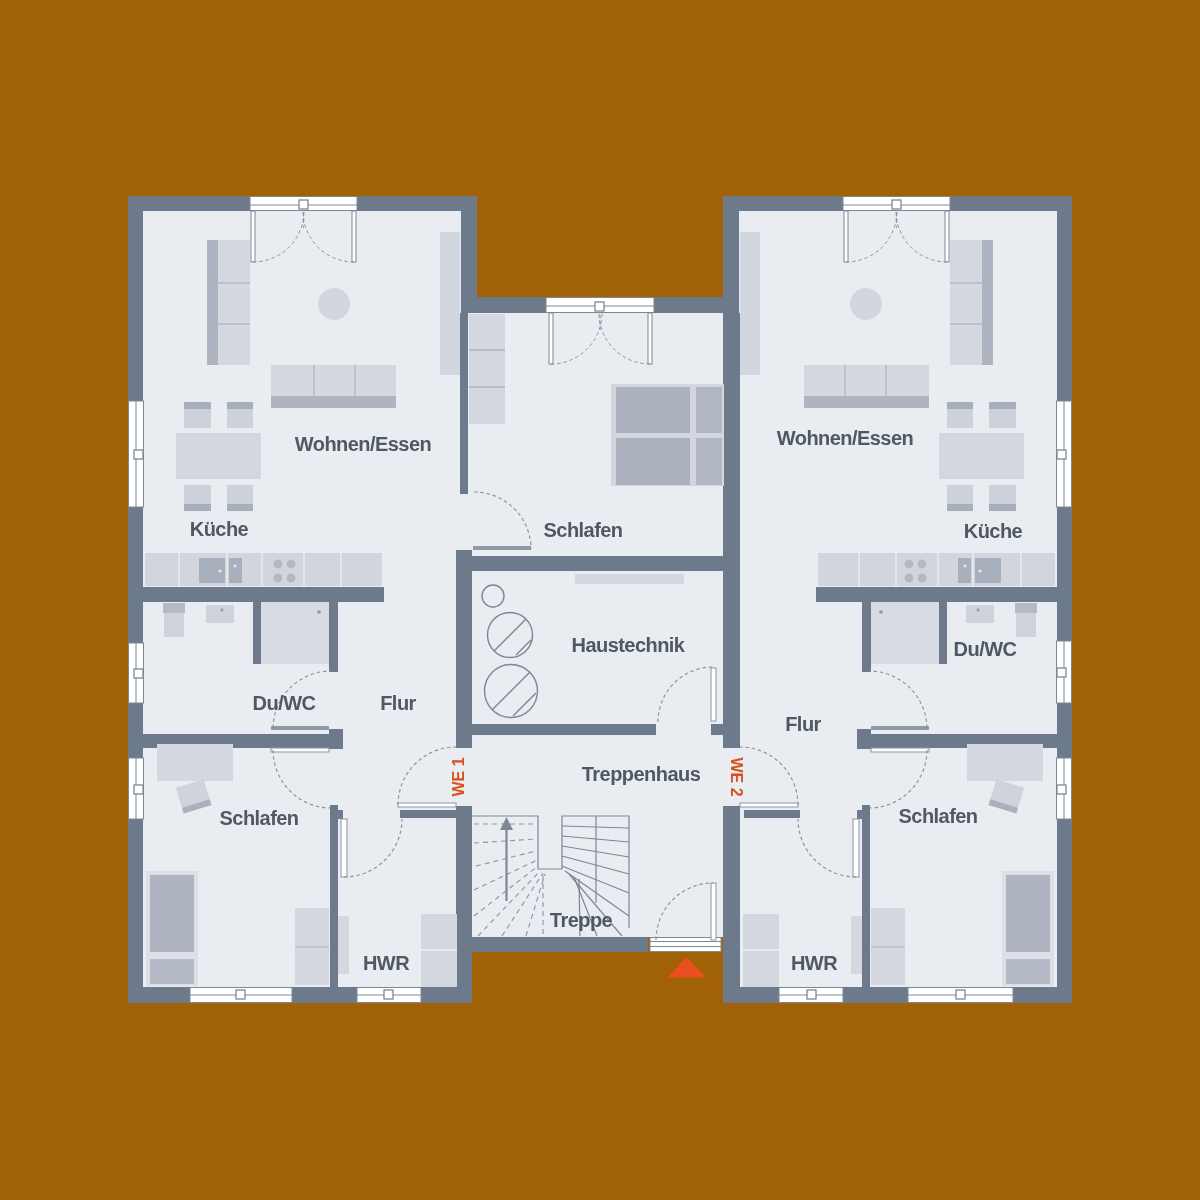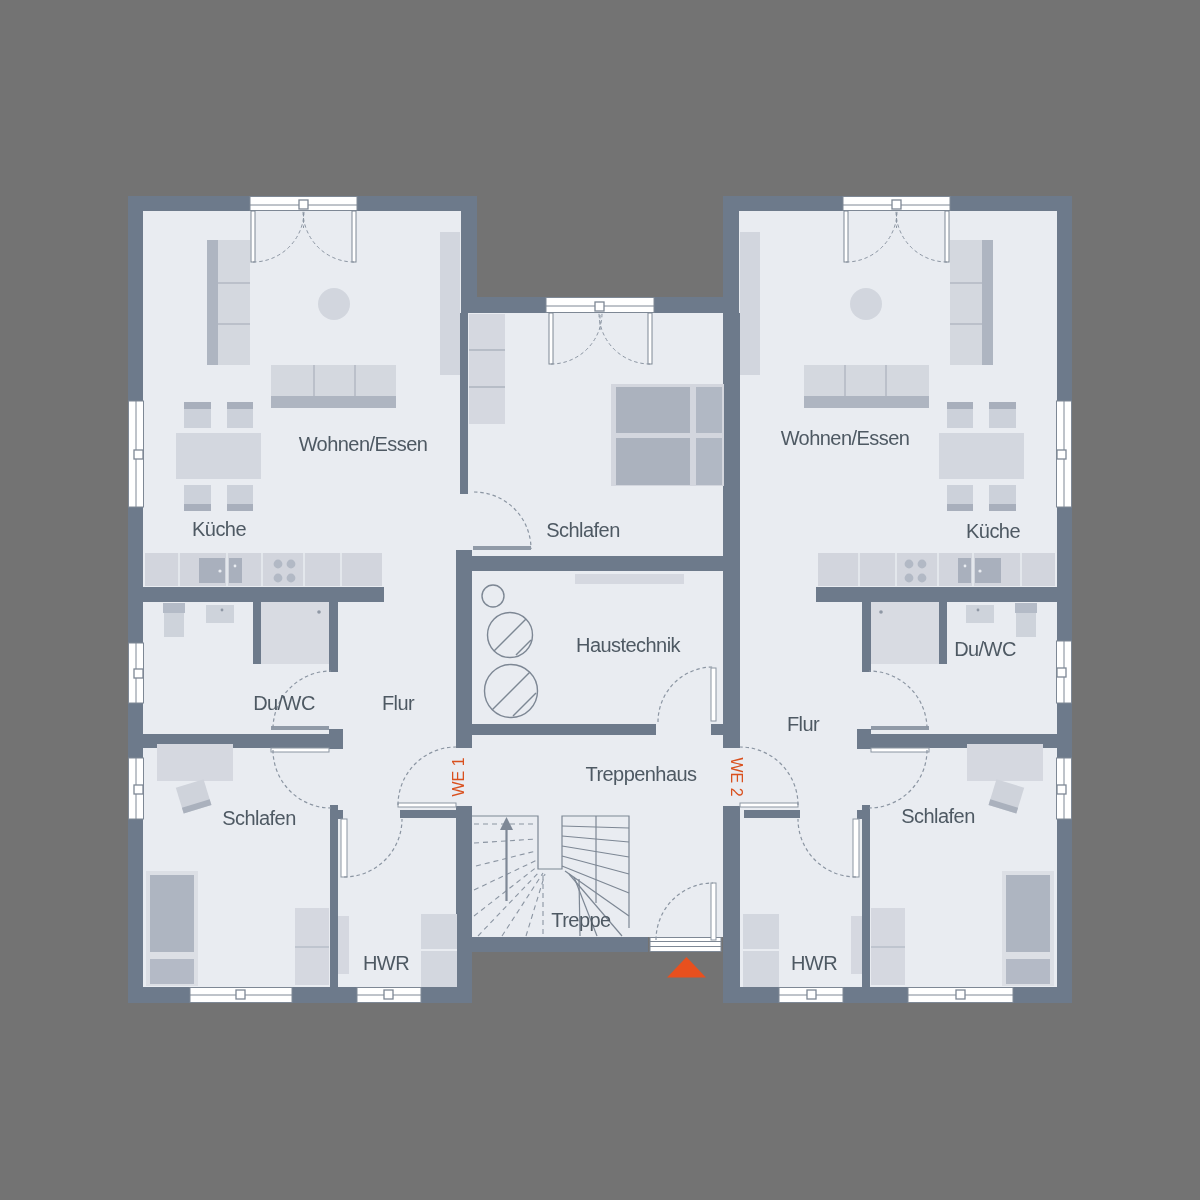--- a/index.html
+++ b/index.html
@@ -1,16 +1,16 @@
 <!DOCTYPE html>
 <html><head>
 <meta charset="utf-8">
 <style>
   html,body{margin:0;padding:0;background:#ffffff;}
-  .wrap{width:1200px;height:1200px;position:relative;background:#737373;}
+  .wrap{width:1200px;height:1200px;position:relative;background:#a16207;font-weight:bold;}
   text{font-family:"Liberation Sans",sans-serif;}
 </style>
 </head>
 <body>
 <div class="wrap">
 <svg width="1200" height="1200" viewBox="0 0 1200 1200" xmlns="http://www.w3.org/2000/svg">
 
 <rect x="143" y="211" width="318" height="776" fill="#e9ecf1"></rect>
 
 <rect x="739" y="211" width="318" height="776" fill="#e9ecf1"></rect>

